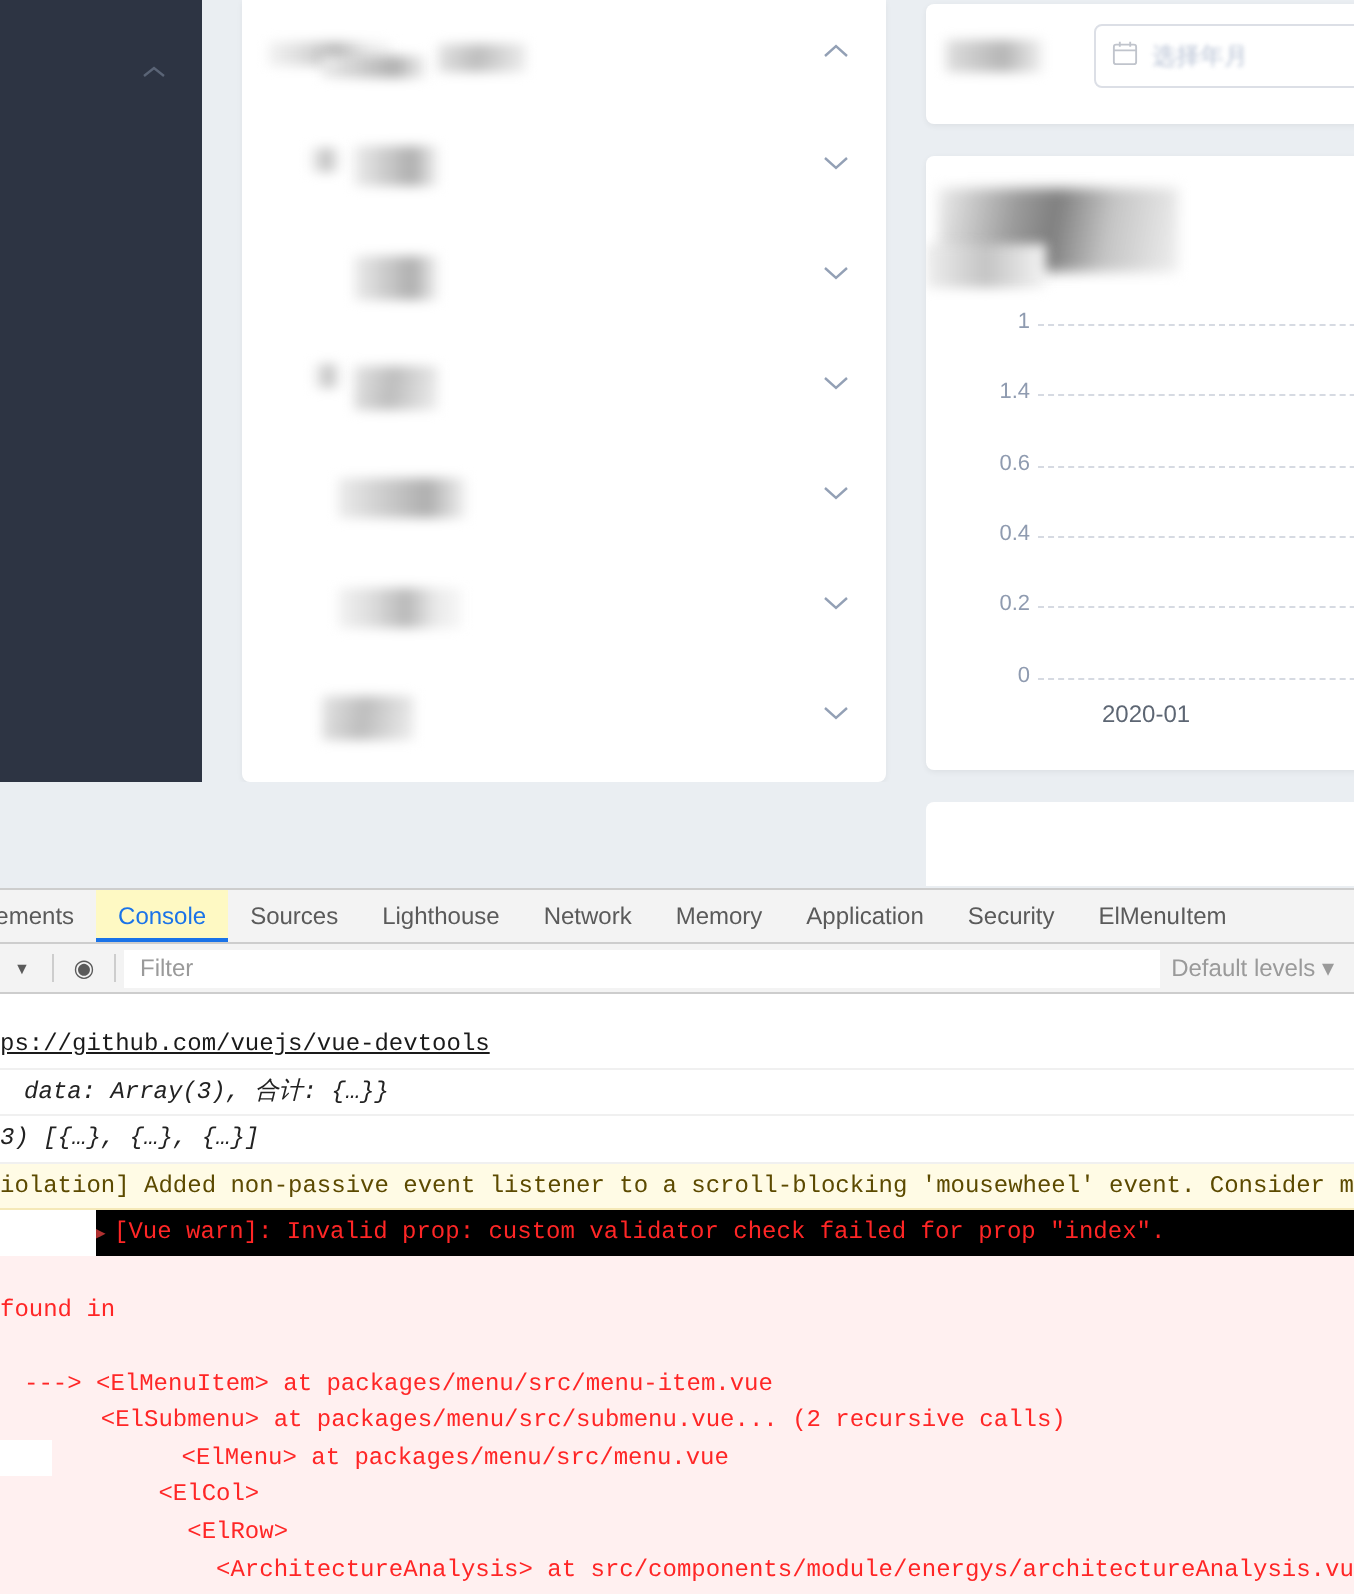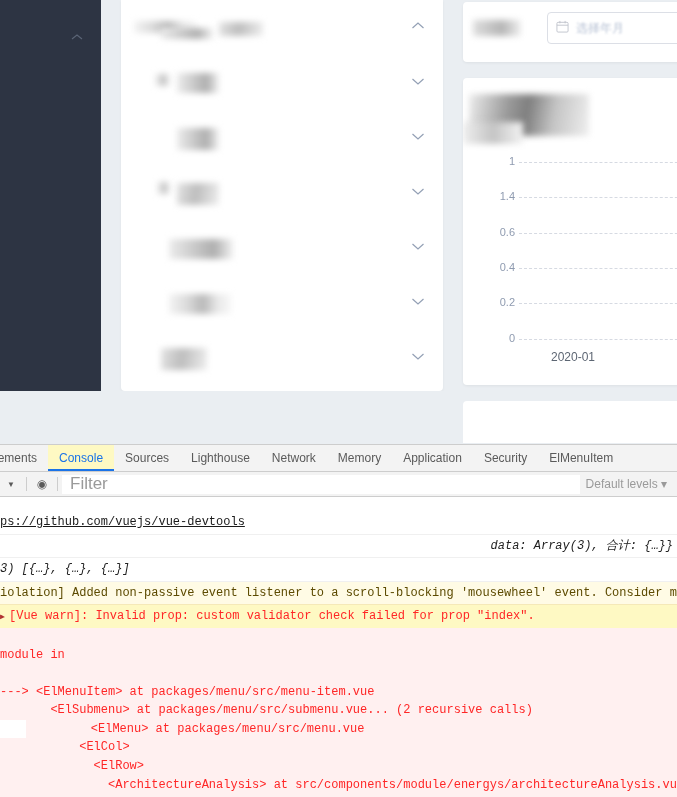--- a/index.html
+++ b/index.html
@@ -208,21 +208,21 @@
     width: 22px; text-align: center;
     font-size: 8px; color: #5a5a5a;
   }
   .dt-eye {
     width: 22px; text-align: center;
     font-size: 12px; color: #5a5a5a;
   }
   .dt-sep { width: 1px; height: 14px; background: #cdcdcd; margin: 0 4px; }
   .dt-filter-input {
     flex: 1;
-    font-size: 17px;
+    font-size: 12px;
     color: #9a9a9a;
     padding-left: 8px;
     background: #fff;
     height: 19px;
     display: flex; align-items: center;
     border: none;
     margin-right: 6px;
   }
   .dt-levels {
     font-size: 12px; color: #9a9a9a;
@@ -240,23 +240,24 @@
     color: #222;
   }
   .log-line.link { text-decoration: underline; color: #1a1a1a; }
   .log-line.italic { font-style: italic; color: #222; }
   .log-line.violation {
     background: #fffbe5;
     border-bottom: 1px solid #f5e9b8;
     color: #5c4a00;
   }
   .log-line.vuewarn {
-    background: #fef9c3;
+    background: #000000;
     border-bottom: none;
     color: #ff2626;
+    margin-left: 48px;
   }
   .log-line.vuewarn-cont {
     background: #fff0f0;
     border-bottom: none;
     color: #ff2626;
     padding-top: 0; padding-bottom: 0;
   }
   .tri {
     display: inline-block;
     color: #b03030;
@@ -431,29 +432,29 @@
     <span class="dt-caret">▼</span>
     <span class="dt-sep"></span>
     <span class="dt-eye">◉</span>
     <span class="dt-sep"></span>
     <div class="dt-filter-input">Filter</div>
     <span class="dt-levels">Default levels ▾</span>
   </div>
 
   <div class="dt-log">
     <div class="log-line link" style="padding-left:0;margin-top:14px;">ps://github.com/vuejs/vue-devtools</div>
-    <div class="log-line italic" style="padding-left:12px;text-align:right;">data: Array(3), 合计: {…}}</div>
+    <div class="log-line italic" style="padding-left:12px;">data: Array(3), 合计: {…}}</div>
     <div class="log-line italic" style="padding-left:0;">3) [{…}, {…}, {…}]</div>
     <div class="log-line violation" style="padding-left:0;">iolation] Added non-passive event listener to a scroll-blocking 'mousewheel' event. Consider marking e</div>
 
     <div class="log-line vuewarn" style="padding-left:0;"><span class="tri">▶</span><span>[Vue warn]: Invalid prop: custom validator check failed for prop "index".</span></div>
     <div class="log-line vuewarn-cont" style="padding-left:0;min-height:18px;"></div>
-    <div class="log-line vuewarn-cont" style="padding-left:0;">module in</div>
+    <div class="log-line vuewarn-cont" style="padding-left:0;">found in</div>
     <div class="log-line vuewarn-cont" style="padding-left:0;min-height:18px;"></div>
-    <div class="log-line vuewarn-cont" style="padding-left:0;">---&gt; &lt;ElMenuItem&gt; at packages/menu/src/menu-item.vue</div>
+    <div class="log-line vuewarn-cont" style="padding-left:12px;">---&gt; &lt;ElMenuItem&gt; at packages/menu/src/menu-item.vue</div>
     <div class="log-line vuewarn-cont" style="padding-left:0;">       &lt;ElSubmenu&gt; at packages/menu/src/submenu.vue... (2 recursive calls)</div>
     <div class="log-line vuewarn-cont" style="padding-left:0;margin-left:26px;">         &lt;ElMenu&gt; at packages/menu/src/menu.vue</div>
     <div class="log-line vuewarn-cont" style="padding-left:0;">           &lt;ElCol&gt;</div>
     <div class="log-line vuewarn-cont" style="padding-left:0;">             &lt;ElRow&gt;</div>
     <div class="log-line vuewarn-cont" style="padding-left:0;">               &lt;ArchitectureAnalysis&gt; at src/components/module/energys/architectureAnalysis.vue</div>
     <div class="log-line vuewarn-cont" style="padding-left:0;">                 &lt;ElCol&gt;</div>
 
   </div>
 
 </div>

